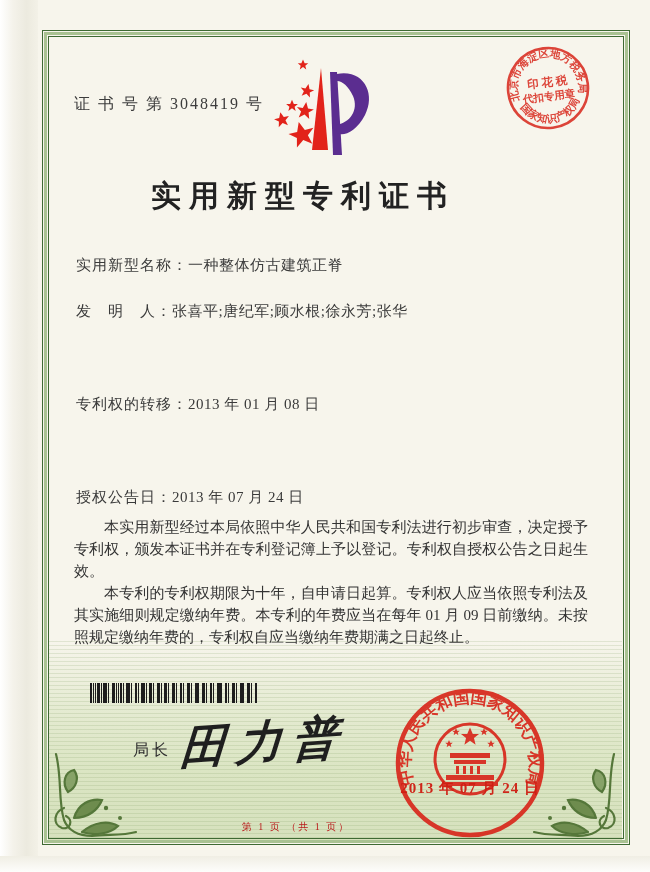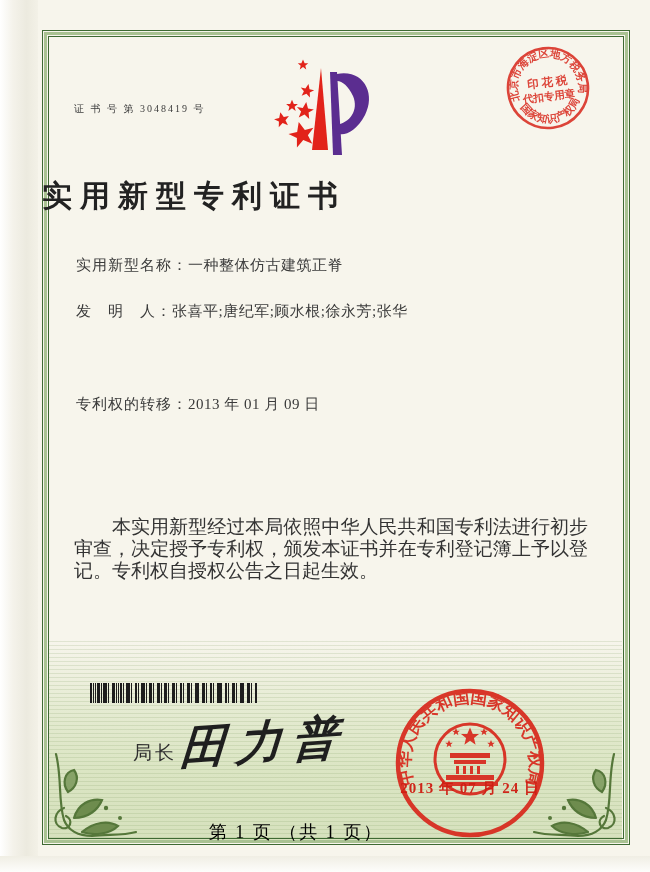--- a/index.html
+++ b/index.html
@@ -20,50 +20,50 @@
   .frame::after{content:"";position:absolute;inset:5px;border:1px solid #3e6a33;}
   
   .guilloche{position:absolute;left:48px;top:640px;width:574px;height:202px;
     background:
       repeating-linear-gradient(0deg, rgba(122,152,92,.18) 0 1px, rgba(0,0,0,0) 1px 4px),
       linear-gradient(180deg, rgba(219,229,195,0) 0px, rgba(219,229,195,.65) 70px, #dbe5c3 130px, #d6e1bd 202px);
   }
   .flourish{position:absolute;width:90px;height:92px;}
   .flourish.right{transform:scaleX(-1);}
   
-  .cert-no{position:absolute;left:74px;top:102px;font-size:10px;letter-spacing:2px;color:#3c3c3c;}
+  .cert-no{position:absolute;left:74px;top:94px;font-size:16px;letter-spacing:2px;color:#3c3c3c;}
   .logo{position:absolute;left:252px;top:54px;width:160px;height:110px;}
   .tax-stamp{position:absolute;left:500px;top:40px;width:96px;height:96px;opacity:.86;transform:rotate(-7deg);}
-  .title{position:absolute;left:42px;top:176px;width:522px;
+  .title{position:absolute;left:42px;top:176px;width:522px;text-align:center;
     font-size:30px;font-weight:600;letter-spacing:8px;color:#222;}
   
   .row{position:absolute;left:76px;font-size:15px;color:#3a3a3a;white-space:nowrap;}
   .row .lbl{letter-spacing:1px;}
   .row .val{letter-spacing:.5px;}
   
-  .body-text{position:absolute;left:74px;top:516px;width:514px;font-size:19px;line-height:22px;
+  .body-text{position:absolute;left:74px;top:516px;width:514px;font-size:15px;line-height:22px;
     text-align:justify;color:#333;}
   .body-text p{margin:0;text-indent:2em;}
   
   .barcode{position:absolute;left:90px;top:683px;width:168px;height:20px;
     background:
       repeating-linear-gradient(90deg,#1d1d1d 0 2px,rgba(0,0,0,0) 2px 3px,#1d1d1d 3px 4px,rgba(0,0,0,0) 4px 7px,#1d1d1d 7px 10px,rgba(0,0,0,0) 10px 11px,#1d1d1d 11px 12px,rgba(0,0,0,0) 12px 15px),
       repeating-linear-gradient(90deg,rgba(0,0,0,0) 0 5px,#1d1d1d 5px 6px,rgba(0,0,0,0) 6px 13px,#1d1d1d 13px 16px,rgba(0,0,0,0) 16px 23px);
   }
   
-  .sig-label{position:absolute;left:133px;top:740px;font-size:19px;letter-spacing:3px;color:#2e2e2e;}
+  .sig-label{position:absolute;left:133px;top:740px;font-size:16px;letter-spacing:3px;color:#2e2e2e;}
   .sig-name{position:absolute;left:180px;top:712px;font-size:46px;font-weight:bold;color:#1f1f1f;
     letter-spacing:10px;transform:rotate(-4deg) skewX(-8deg);font-style:italic;}
   
   .seal{position:absolute;left:392px;top:685px;width:156px;height:156px;opacity:.92;}
   .seal-date{position:absolute;left:392px;top:779px;width:156px;text-align:center;
     font-size:15px;font-weight:bold;color:#cf1d12;letter-spacing:1px;opacity:.95;}
   
   .footer{position:absolute;left:42px;top:820px;width:508px;text-align:center;
-    font-size:18px;letter-spacing:2px;color:#000000;}
+    font-size:10px;letter-spacing:2px;color:#b91c1c;}
   .z1{z-index:1}.z2{z-index:2}.z3{z-index:3}.z4{z-index:4}.z5{z-index:5}
 </style>
 </head>
 <body>
 
 <div class="page">
 
   <div class="edge-left"></div>
 
   <div class="guilloche z1"></div>
@@ -131,25 +131,29 @@
 
   <div class="title z3">实用新型专利证书</div>
 
   <div class="row z3" style="top:256px">
     <span class="lbl">实用新型名称：</span><span class="val">一种整体仿古建筑正脊</span>
   </div>
   <div class="row z3" style="top:302px">
     <span class="lbl">发　明　人：</span><span class="val">张喜平;唐纪军;顾水根;徐永芳;张华</span>
   </div>
   <div class="row z3" style="top:395px">
-    <span class="lbl">专利权的转移：</span><span class="val">2013 年 01 月 09 日</span>
+    <span class="lbl">专利权的转移：</span><span class="val">2013 年 01 月 08 日</span>
+  </div>
+  <div class="row z3" style="top:488px">
+    <span class="lbl">授权公告日：</span><span class="val">2013 年 07 月 24 日</span>
   </div>
 
   <div class="body-text z3">
     <p>本实用新型经过本局依照中华人民共和国专利法进行初步审查，决定授予专利权，颁发本证书并在专利登记簿上予以登记。专利权自授权公告之日起生效。</p>
+    <p>本专利的专利权期限为十年，自申请日起算。专利权人应当依照专利法及其实施细则规定缴纳年费。本专利的年费应当在每年 01 月 09 日前缴纳。未按照规定缴纳年费的，专利权自应当缴纳年费期满之日起终止。</p>
   </div>
 
   <div class="barcode z3"></div>
 
   <div class="sig-label z3">局长</div>
   <div class="sig-name z3">田力普</div>
 
   <svg class="seal z4" viewBox="0 0 156 156">
     <circle cx="78" cy="78" r="72" fill="none" stroke="#d8281c" stroke-width="4.5"></circle>
     <defs>

